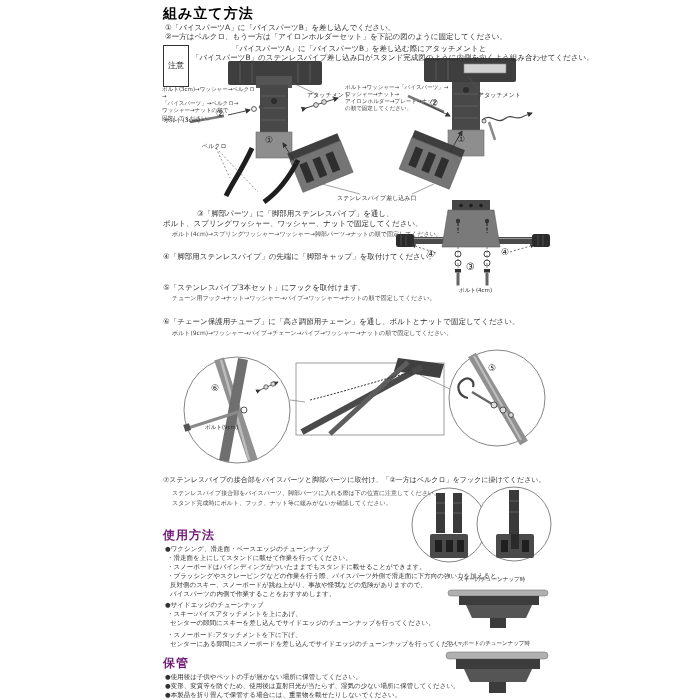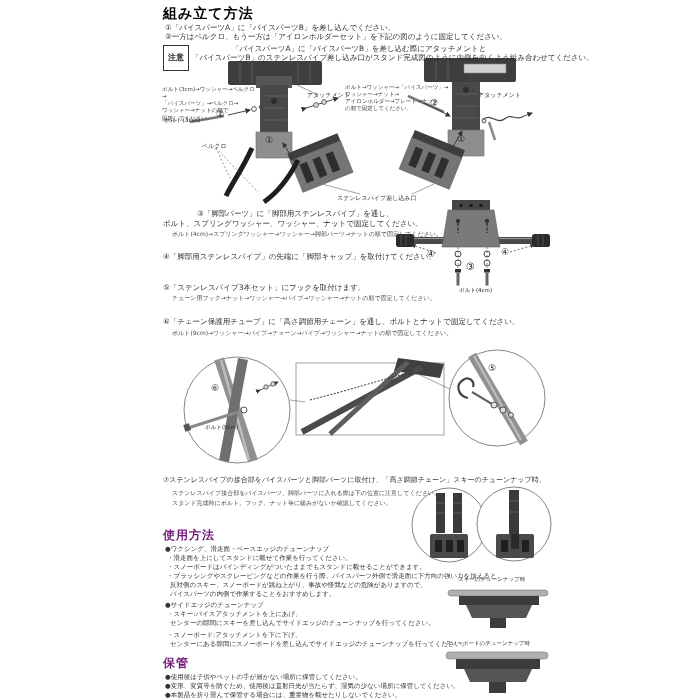--- a/index.html
+++ b/index.html
@@ -14,22 +14,22 @@
   .step{font-size:7.5px;color:#2e2e2e;}
   .step7{font-size:7px;color:#2e2e2e;}
   .note{font-size:6px;color:#4a4a4a;}
   .fignote{font-size:5.5px;color:#3d3d3d;line-height:1.3;}
   .lbl{font-size:6px;color:#2e2e2e;}
   .cap{font-size:5.5px;color:#2e2e2e;}
   .num{font-size:9px;color:#222;}
   .num-lg{font-size:10px;color:#222;}
   .body65{font-size:6.5px;color:#333;}
   .caution-box{
-    position:absolute;border:1px solid #333;font-size:8px;font-weight:bold;
-    color:#222;padding:8px 4px;line-height:1;
+    position:absolute;border:1px solid #333;font-size:8px;font-weight:normal;
+    color:#222;padding:16px 4px;line-height:1;
   }
   svg{position:absolute;left:0;top:0;pointer-events:none;}
 </style>
 </head>
 <body>
 
 <svg width="700" height="700" viewBox="0 0 700 700">
   <defs>
     <marker id="ah" markerWidth="6" markerHeight="6" refX="5" refY="3" orient="auto">
       <path d="M0,0 L6,3 L0,6 Z" fill="#333"></path>
@@ -256,21 +256,21 @@
 
 <div class="t num" style="left:427px;top:249px;">④</div>
 <div class="t num" style="left:501px;top:247px;">④</div>
 <div class="t num-lg" style="left:466px;top:261px;">③</div>
 <div class="t cap" style="left:459px;top:287px;">ボルト(4cm)</div>
 
 <div class="t num" style="left:211px;top:383px;">⑥</div>
 <div class="t cap" style="left:205px;top:424px;">ボルト(9cm)</div>
 <div class="t num" style="left:488px;top:363px;">⑤</div>
 
-<div class="t step7" style="left:163px;top:476px;">⑦ステンレスパイプの接合部をバイスパーツと脚部パーツに取付け、「高さ調節チェーン」スキーのチューンナップ時。</div>
+<div class="t step7" style="left:163px;top:476px;">⑦ステンレスパイプの接合部をバイスパーツと脚部パーツに取付け、「②一方はベルクロ」をフックに掛けてください。</div>
 <div class="t note" style="left:172px;top:489px;">ステンレスパイプ接合部をバイスパーツ、脚部パーツに入れる際は下の位置に注意してください。</div>
 <div class="t note" style="left:172px;top:499px;">スタンド完成時にボルト、フック、ナット等に緩みがないか確認してください。</div>
 
 <div class="t h2" style="left:163px;top:528px;">使用方法</div>
 <div class="t body65" style="left:165px;top:545px;">●ワクシング、滑走面・ベースエッジのチューンナップ</div>
 <div class="t body65" style="left:167px;top:554px;">・滑走面を上にしてスタンドに載せて作業を行ってください。</div>
 <div class="t body65" style="left:167px;top:563px;">・スノーボードはバインディングがついたままでもスタンドに載せることができます。</div>
 <div class="t body65" style="left:167px;top:572px;">・ブラッシングやスクレーピングなどの作業を行う際、バイスパーツ外側で滑走面に下方向の強い力を加えると、</div>
 <div class="t body65" style="left:170px;top:581px;">反対側のスキー、スノーボードが跳ね上がり、事故や怪我などの危険がありますので、</div>
 <div class="t body65" style="left:170px;top:590px;">バイスパーツの内側で作業することをおすすめします。</div>

